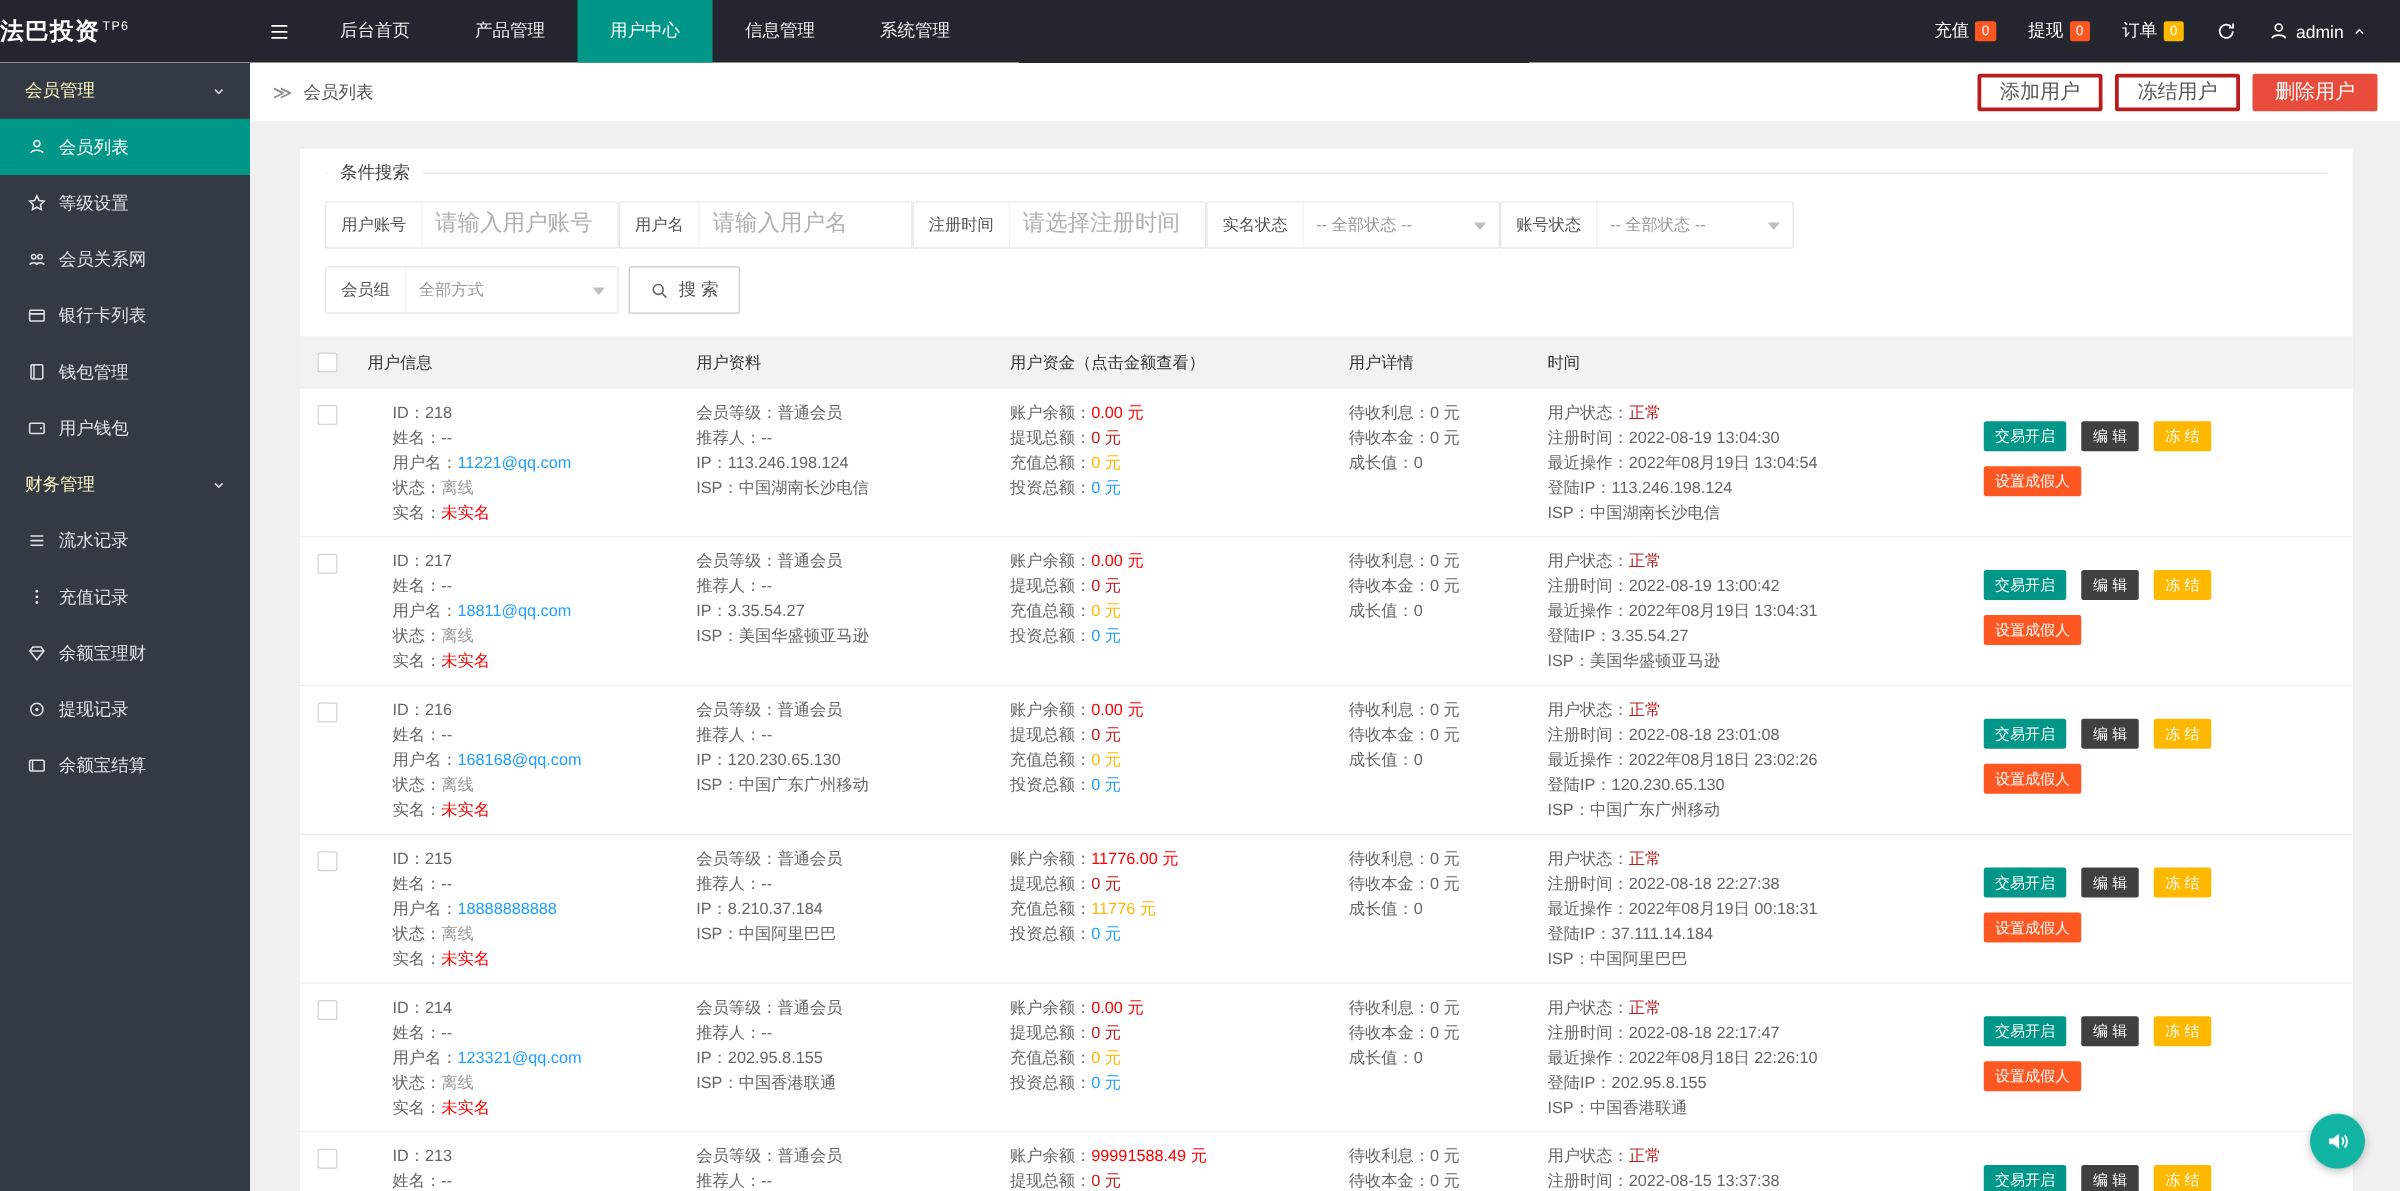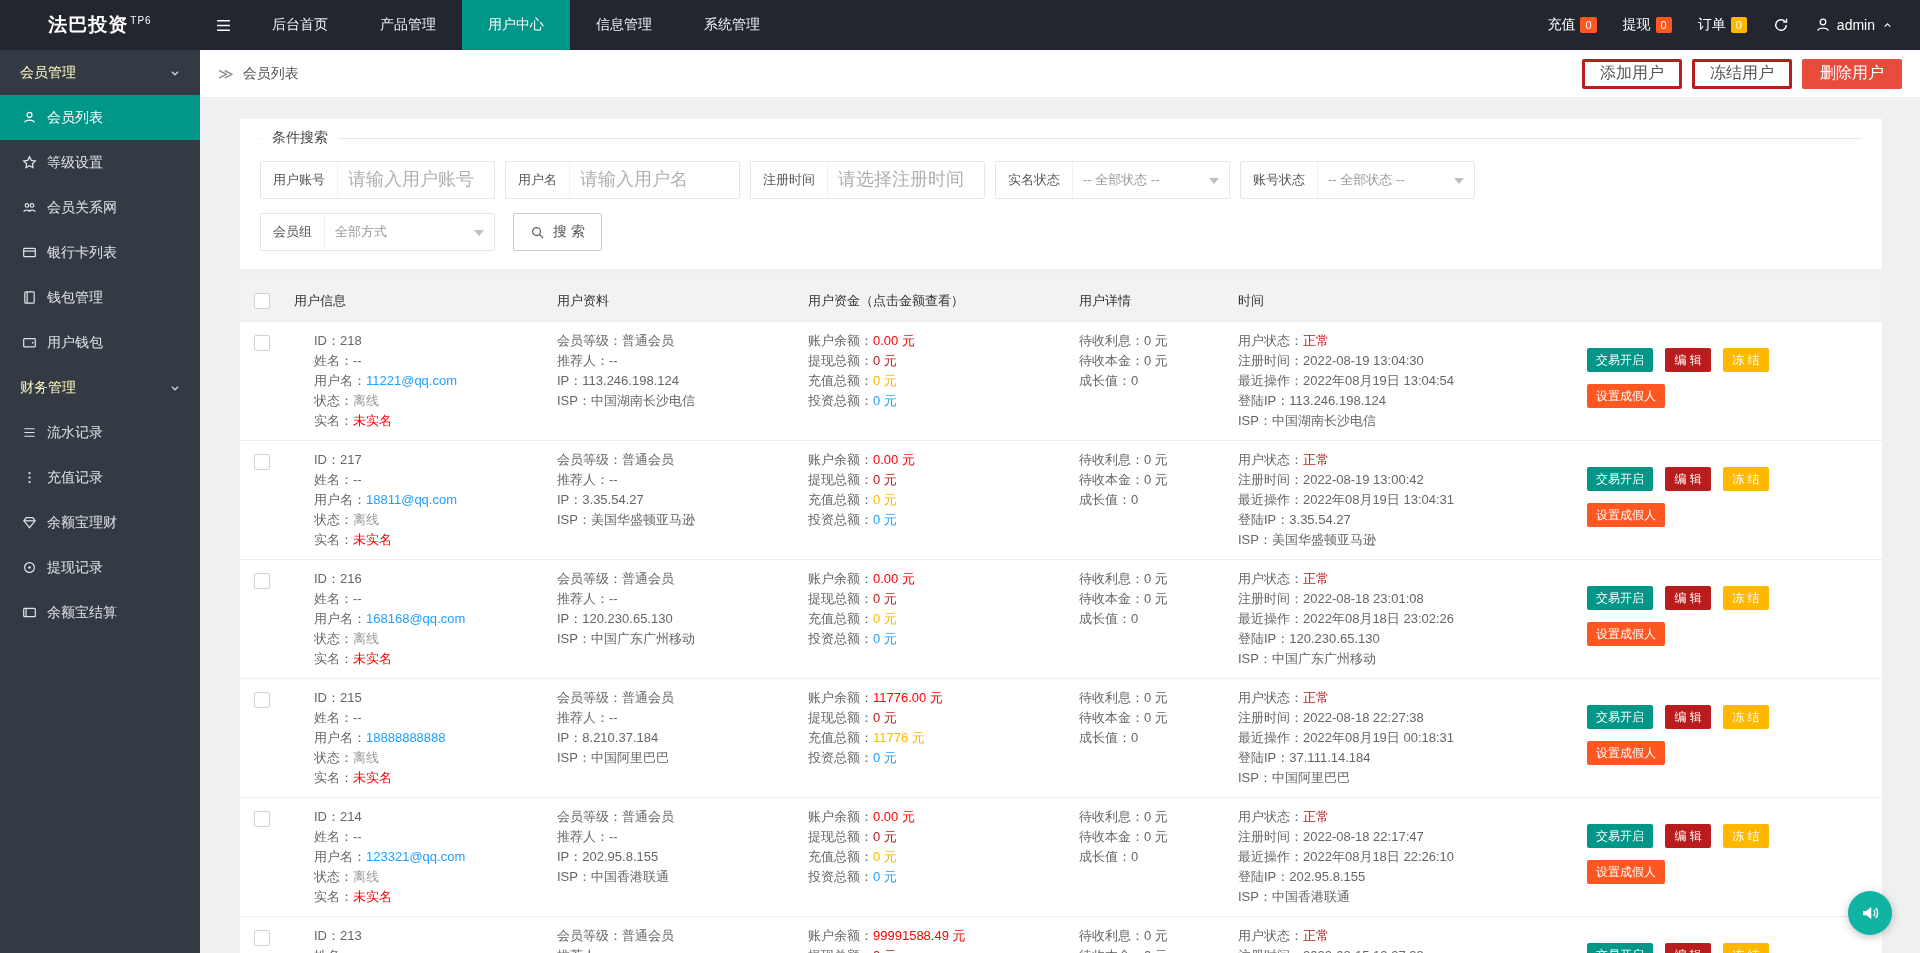--- a/index.html
+++ b/index.html
@@ -1,21 +1,21 @@
 <!DOCTYPE html>
 <html><head>
 <meta charset="utf-8">
 <style>
   *{box-sizing:border-box;margin:0;padding:0}
   html,body{width:1920px;height:953px;overflow:hidden;background:#f0f0f0;
     font-family:"Liberation Sans","DejaVu Sans",sans-serif}
   
   .topbar{position:fixed;top:0;left:0;width:1920px;height:50px;background:#23262e;
     display:flex;align-items:center;z-index:100;color:#fff}
-  .logo{width:200px;text-align:center;font-size:19px;font-weight:bold;letter-spacing:1px;white-space:nowrap}
+  .logo{width:200px;text-align:left;font-size:19px;font-weight:bold;letter-spacing:1px;white-space:nowrap}
   .logo sup{font-size:10px;font-weight:normal;margin-left:2px}
   .burger{width:46px;height:50px;display:flex;align-items:center;justify-content:center;cursor:pointer}
   .topnav{display:flex;height:50px}
   .nav-item{display:flex;align-items:center;padding:0 26px;font-size:14px;color:#eef0f2;cursor:pointer;text-decoration:none}
   .nav-item.active{background:#009688;color:#fff}
   .topbar-right{margin-left:auto;display:flex;align-items:center;gap:26px;padding-right:26px;font-size:14px}
   .quick{display:flex;align-items:center;gap:5px;cursor:pointer}
   .badge{min-width:16px;height:16px;line-height:16px;text-align:center;border-radius:2px;
     font-size:11px;padding:0 5px;color:#fff;display:inline-block}
   .badge-red{background:#ff5722}
@@ -35,24 +35,24 @@
   .main{margin-left:200px;padding-top:50px}
   .crumb-bar{height:48px;background:#fff;display:flex;align-items:center;padding:0 18px;border-bottom:1px solid #efefef}
   .crumb-ic{color:#8a8a8a;font-size:15px;margin-right:9px}
   .crumb-title{font-size:14px;color:#555}
   .crumb-actions{margin-left:auto;display:flex;gap:10px}
   .btn{height:30px;padding:0 15px;font-size:16px;border-radius:2px;border:3px solid #b91c1c;
     background:#fff;color:#555;cursor:pointer}
   .btn-danger{background:#e74c3c;border-color:#e74c3c;color:#fff}
   .page{padding:21px 38px 0 40px}
   .card{background:#fff}
-  .search-card{padding:10px 20px 18px;margin-bottom:11px}
+  .search-card{padding:10px 20px 18px;}
   fieldset{border:none;border-top:1px solid #e9e9e9}
   legend{font-size:14px;color:#444;padding:0 10px;margin-left:2px}
-  .frow{display:flex;gap:10px;margin-top:14px;align-items:center}
+  .frow{display:flex;margin-top:14px;align-items:center}
   .field{display:flex;align-items:stretch;height:38px;border:1px solid #e6e6e6;border-radius:2px;width:235px;background:#fff}
   .f-label{display:flex;align-items:center;padding:0 12px;font-size:13px;color:#555;
     border-right:1px solid #f2f2f2;white-space:nowrap}
   .f-input{flex:1;border:none;outline:none;padding:0 10px;font-size:18px;color:#b91c1c;min-width:0;background:transparent;
     font-family:Liberation Mono, monospace}
   .f-input::placeholder{color:#b0b0b0}
   .f-select{flex:1;display:flex;align-items:center;justify-content:space-between;padding:0 10px;cursor:pointer}
   .f-value{font-size:13px;color:#999;white-space:nowrap}
   .caret{width:0;height:0;border:5px solid transparent;border-top:6px solid #c0c0c0;margin-top:6px}
   .search-btn{height:38px;margin-left:8px;padding:0 16px;border:1px solid #c9c9c9;border-radius:2px;
@@ -79,21 +79,21 @@
   .v-green{color:#b91c1c}
   .v-orange{color:#ffb800}
   .v-blue{color:#1e9fff}
   .v-gray{color:#9a9a9a}
   .cb{width:16px;height:16px;border:1px solid #d2d2d2;border-radius:2px;background:#fff;display:inline-block;cursor:pointer}
   .row-actions{padding-top:17px}
   .btn-sm{height:24px;line-height:24px;padding:0 9px;border:none;border-radius:2px;color:#fff;
     font-size:12px;cursor:pointer;display:inline-block;white-space:nowrap}
   .mr{margin-right:8px}
   .b-teal{background:#009688}
-  .b-green{background:#b91c1c}
+  .b-green{background:#404040}
   .b-yellow{background:#ffb800}
   .b-orange{background:#ff5722}
   .actions-line2{margin-top:12px}
   
   .float-btn{position:fixed;right:28px;bottom:18px;width:44px;height:44px;border-radius:50%;
     background:#11b3a2;display:flex;align-items:center;justify-content:center;
     box-shadow:0 2px 8px rgba(0,0,0,.25);cursor:pointer;z-index:120}
 </style>
 </head>
 <body>

